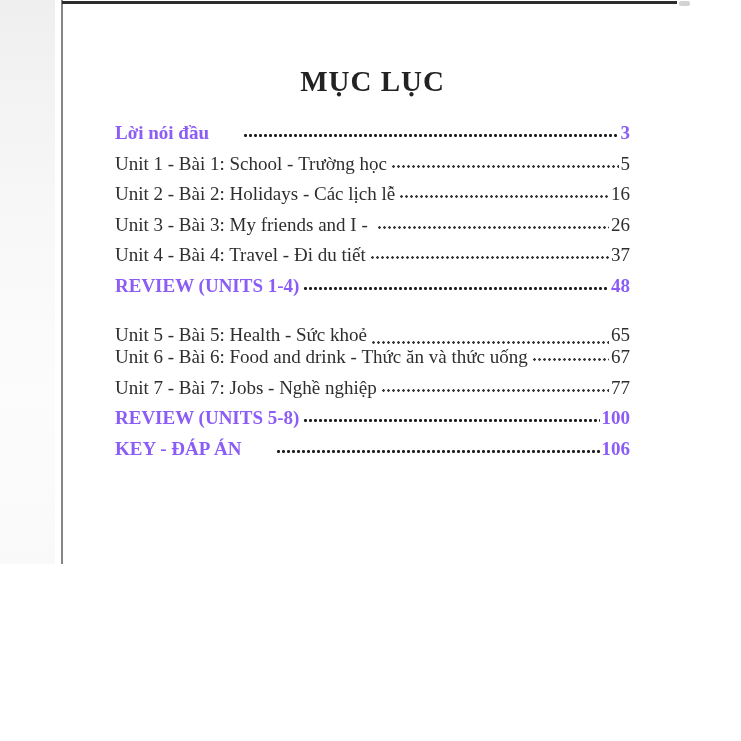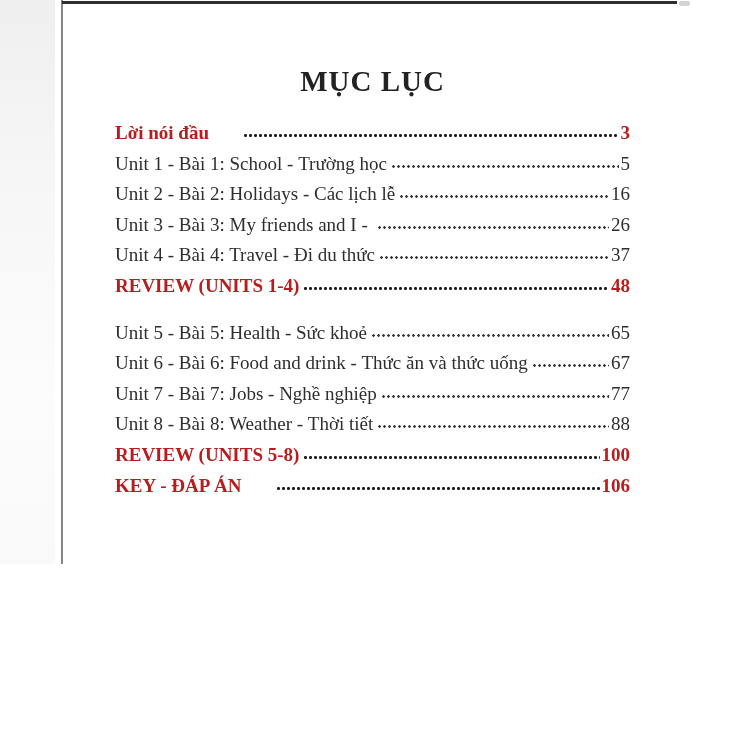--- a/index.html
+++ b/index.html
@@ -37,22 +37,22 @@
     letter-spacing: 1px;
     color: #222222;
   }
   .rows { display: block; }
   .row {
     display: flex; align-items: baseline;
     height: 30.6px;
     font-size: 19px;
     --dot-color: #3a3a3a; --dot-r: 1.15px;
   }
-  .row.bold { font-weight: bold; color: #b91c1c; --dot-color: #1e1e1e; --dot-r: 1.3px; }
-  .row.space-before { margin-top: 16px; }
+  .row.bold { font-weight: bold; color: #8b5cf6; --dot-color: #1e1e1e; --dot-r: 1.3px; }
+  .row.space-before { margin-top: 10px; align-items: flex-end; }
   .label-italic { white-space: pre; }
   .label-main { white-space: pre; }
   .dots {
     flex: 1 1 auto;
     height: 12px;
     margin: 0 2px 0 4px;
     background-image: radial-gradient(circle, var(--dot-color) var(--dot-r), rgba(0,0,0,0) calc(var(--dot-r) + 0.35px));
     background-size: 5px 5px;
     background-repeat: repeat-x;
     background-position: left calc(100% - 1px);
@@ -94,21 +94,21 @@
   </div>
 
   <div class="row">
     <span class="label-main">Unit 3 - Bài 3: My friends and I - </span>
     <span class="dots"></span>
     <span class="page-num">26</span>
   </div>
 
   <div class="row">
     <span class="label-main">Unit 4 - Bài 4: Travel - </span>
-          <span class="label-italic">Đi du thức</span>
+          <span class="label-italic">Đi du tiết</span>
     <span class="dots"></span>
     <span class="page-num">37</span>
   </div>
 
   <div class="row bold">
     <span class="label-main">REVIEW (UNITS 1-4)</span>
           <span class="label-italic"></span>
     <span class="dots"></span>
     <span class="page-num">48</span>
   </div>
@@ -127,26 +127,20 @@
     <span class="page-num">67</span>
   </div>
 
   <div class="row">
     <span class="label-main">Unit 7 - Bài 7: Jobs - </span>
           <span class="label-italic">Nghề nghiệp</span>
     <span class="dots"></span>
     <span class="page-num">77</span>
   </div>
 
-  <div class="row">
-    <span class="label-main">Unit 8 - Bài 8: Weather - </span>
-          <span class="label-italic">Thời tiết</span>
-    <span class="dots"></span>
-    <span class="page-num">88</span>
-  </div>
 
   <div class="row bold">
     <span class="label-main">REVIEW (UNITS 5-8)</span>
           <span class="label-italic"></span>
     <span class="dots"></span>
     <span class="page-num">100</span>
   </div>
 
   <div class="row bold tabbed">
     <span class="label-main">KEY - </span>

